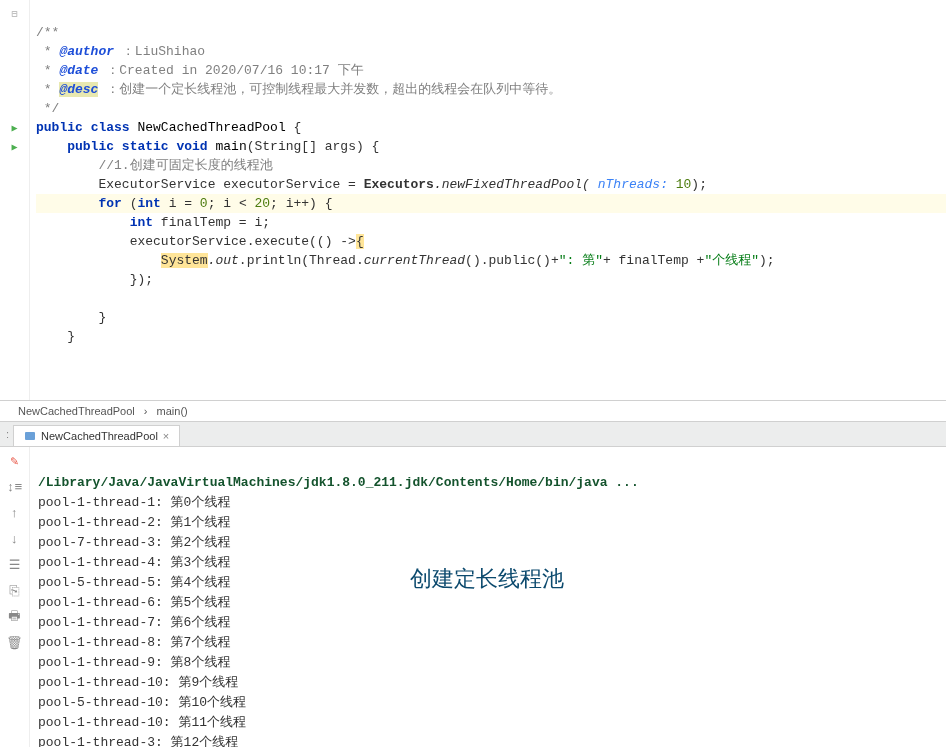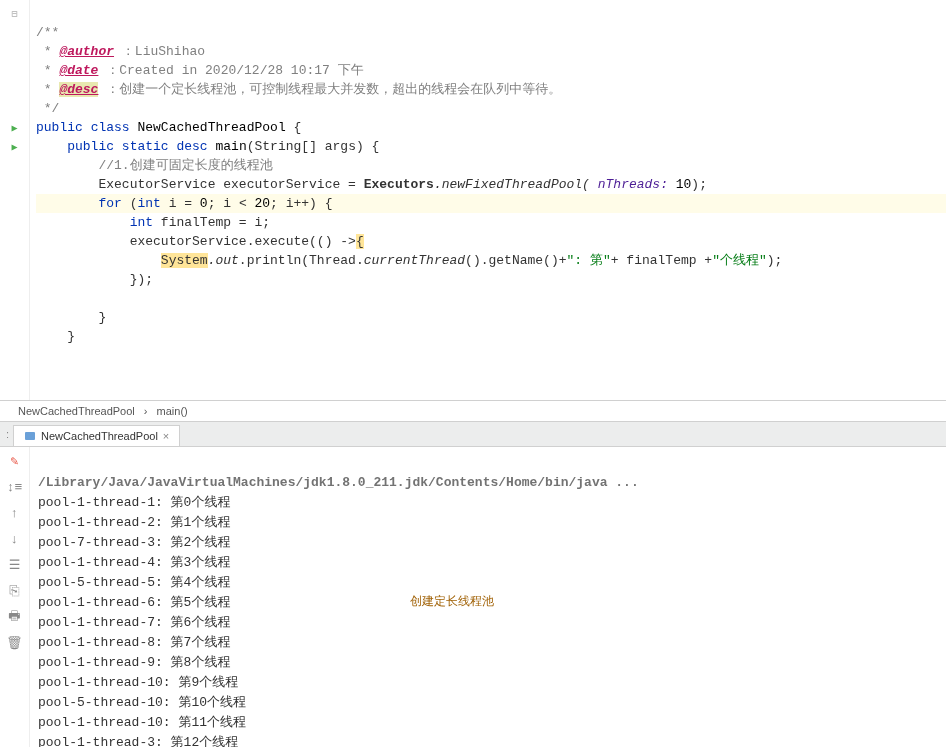--- a/index.html
+++ b/index.html
@@ -3,72 +3,72 @@
 <meta charset="utf-8">
 <style>
 * { margin:0; padding:0; box-sizing:border-box; }
 body { font-family: Menlo, Monaco, "Courier New", monospace; font-size:13px; background:#fff; color:#333; width:946px; }
 .editor { display:flex; height:400px; background:#fff; }
 .gutter { width:30px; background:#fff; border-right:1px solid #eee; display:flex; flex-direction:column; padding-top:4px; }
 .gutter-mark { height:19px; display:flex; align-items:center; justify-content:center; font-size:10px; color:#b0b0b0; }
 .gutter-mark.run { color:#4caf50; }
 .code { flex:1; padding:4px 0 4px 6px; line-height:19px; white-space:pre; overflow:hidden; }
 .comment { color:#808080; }
-.doc-tag { color:#be185d; font-style:italic; font-weight:bold; text-decoration:underline; }
+.doc-tag { color:#1d4ed8; font-style:italic; font-weight:bold; }
 .doc-tag.hl { background:#e8e8b0;margin-top:44px; }
-.kw { color:#0033b3; font-weight:normal; }
+.kw { color:#0033b3; font-weight:bold; }
 .cls { color:#000; }
 .mth { color:#000; }
 .static { font-style:italic;margin-top:40px; }
 .str { color:#067d17; }
-.num { color:#000000; }
-.param-hint { color:#4c1d95; font-style:italic; }
+.num { color:#4d7c0f; }
+.param-hint { color:#3b82f6; font-style:italic; }
 .hl-yellow { background:#ffe599; }
 .breadcrumb { border-top:1px solid #d0d0d0; padding:4px 12px; font-size:11px; color:#555; font-family:-apple-system, sans-serif; }
 .breadcrumb span { padding:2px 6px; }
 .tabs { border-top:1px solid #d0d0d0; background:#eceded; display:flex; align-items:center; padding-left:6px; font-family:-apple-system, sans-serif; font-size:11px; }
 .tab { display:flex; align-items:center; gap:5px; background:#fff; padding:4px 10px; border:1px solid #d0d0d0; border-bottom:none; margin-top:3px; }
 .tab-icon { width:12px; height:12px; }
 .console { display:flex; border-top:1px solid #d0d0d0; }
 .console-tools { width:30px; background:#fff; border-right:1px solid #eee; display:flex; flex-direction:column; align-items:center; padding-top:6px; gap:10px; }
 .tool { width:16px; height:16px; color:#888; display:flex; align-items:center; justify-content:center; font-size:13px; }
 .tool.red{ color:#e74c3c;}
 .console-out { flex:1; padding:6px 8px; line-height:20px; font-size:13px; white-space:pre; position:relative; }
-.console-cmd { font-weight:bold; color:#737373;text-align:right; }
-.annotation { position:absolute; color:#a16207; font-family:"PingFang SC", sans-serif; font-size:12px; left:380px; top:144px; }
+.console-cmd { font-weight:bold; color:#14532d;text-align:right; }
+.annotation { position:absolute; color:#0c4a6e; font-family:"PingFang SC", sans-serif; font-size:22px; left:380px; top:122px; }
 .for-hl { background:#fffce8; display:inline-block; width:100%; }
 </style>
 </head>
 <body>
 
 <div class="editor">
   <div class="gutter">
     <div class="gutter-mark">⊟</div>
     <div class="gutter-mark"></div>
       <div class="gutter-mark"></div>
     <div class="gutter-mark"></div>
       <div class="gutter-mark"></div>
     <div class="gutter-mark"></div>
     <div class="gutter-mark run">▶</div>
     <div class="gutter-mark run">▶</div>
   </div>
   <div class="code">
 <span class="comment"><span>/**</span>
  * <span class="doc-tag">@author</span> <span>：LiuShihao</span>
- * <span class="doc-tag">@date</span> <span>：Created in 2020/12/28 10:17 下午</span>
+ * <span class="doc-tag">@date</span> <span>：Created in 2020/07/16 10:17 下午</span>
  * <span class="doc-tag hl">@desc</span> <span>：创建一个定长线程池，可控制线程最大并发数，超出的线程会在队列中等待。</span>
 <span> */</span></span>
 <span class="kw">public</span> <span class="kw">class</span> <span class="cls">NewCachedThreadPool</span> {
-    <span class="kw">public</span> <span class="kw">static</span> <span class="kw">desc</span> <span class="mth">main</span><span>(String[] args) {</span>
+    <span class="kw">public</span> <span class="kw">static</span> <span class="kw">void</span> <span class="mth">main</span><span>(String[] args) {</span>
         <span class="comment">//1.创建可固定长度的线程池</span>
         <span>ExecutorService executorService = </span><span style="font-weight:bold">Executors</span><span class="static">.newFixedThreadPool(</span><span class="param-hint"> nThreads: </span><span class="num">10</span><span>);</span>
 <span class="for-hl">        <span class="kw">for</span><span> (</span><span class="kw">int</span><span> i = </span><span class="num">0</span><span>; i &lt; </span><span class="num">20</span><span>; i++) {</span></span>
             <span class="kw">int</span><span> finalTemp = i;</span>
             <span>executorService.execute(() -&gt;</span><span class="hl-yellow">{</span>
-                <span class="hl-yellow">System</span><span class="static">.out</span><span>.println(Thread.</span><span class="static">currentThread</span><span>().getName()+</span><span class="str">": 第"</span><span>+ finalTemp +</span><span class="str">"个线程"</span><span>);</span>
+                <span class="hl-yellow">System</span><span class="static">.out</span><span>.println(Thread.</span><span class="static">currentThread</span><span>().public()+</span><span class="str">": 第"</span><span>+ finalTemp +</span><span class="str">"个线程"</span><span>);</span>
             <span>});</span>
 
         <span>}</span>
     <span>}</span>
   </div>
 </div>
 
 <div class="breadcrumb">
   <span>NewCachedThreadPool</span> › <span>main()</span>
 </div>

